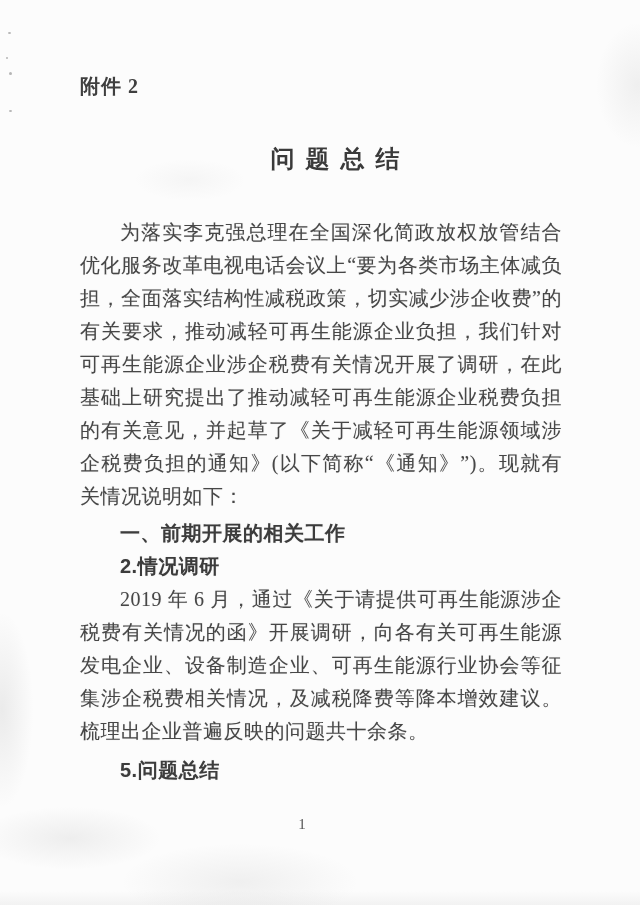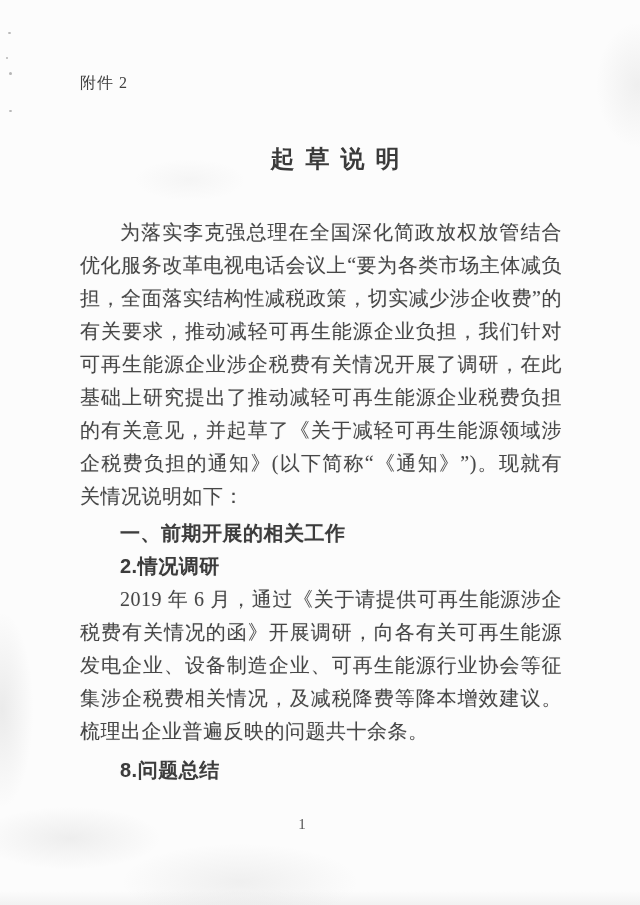--- a/index.html
+++ b/index.html
@@ -28,23 +28,24 @@
       linear-gradient(to top, rgba(110,110,110,0.07), rgba(110,110,110,0) 14px);
   }
   .speck {
     position: absolute;
     background: rgba(95,95,95,0.45);
     border-radius: 50%;
   }
   .attach {
     position: absolute;
     left: 80px; top: 73px;
-    font-size: 16px;
+    font-size: 20px;
     color: #3f3f3f;
     letter-spacing: 1px;
+    font-weight: bold;
   }
   .title {
     position: absolute;
     left: 0; top: 143px;
     width: 100%;
     box-sizing: border-box;
     padding-left: 41px;
     text-align: center;
     font-size: 24px;
     font-weight: 600;
@@ -88,30 +89,30 @@
 
 <div class="page">
 
   <div class="speck" style="left:8px;  top:32px;  width:3px; height:2px;"></div>
   <div class="speck" style="left:6px;  top:57px;  width:2px; height:2px;"></div>
   <div class="speck" style="left:9px;  top:72px;  width:3px; height:3px;"></div>
   <div class="speck" style="left:9px;  top:110px; width:3px; height:2px;"></div>
 
   <div class="attach">附件 2</div>
 
-  <div class="title">起草说明</div>
+  <div class="title">问题总结</div>
 
   <div class="bodytext">
     <p>为落实李克强总理在全国深化简政放权放管结合优化服务改革电视电话会议上“要为各类市场主体减负担，全面落实结构性减税政策，切实减少涉企收费”的有关要求，推动减轻可再生能源企业负担，我们针对可再生能源企业涉企税费有关情况开展了调研，在此基础上研究提出了推动减轻可再生能源企业税费负担的有关意见，并起草了《关于减轻可再生能源领域涉企税费负担的通知》(以下简称“《通知》”)。现就有关情况说明如下：</p>
 
     <p class="hd sec1">一、前期开展的相关工作</p>
 
     <p class="hd">2.情况调研</p>
 
     <p>2019 年 6 月，通过《关于请提供可再生能源涉企税费有关情况的函》开展调研，向各有关可再生能源发电企业、设备制造企业、可再生能源行业协会等征集涉企税费相关情况，及减税降费等降本增效建议。梳理出企业普遍反映的问题共十余条。</p>
 
-    <p class="hd sub2">8.问题总结</p>
+    <p class="hd sub2">5.问题总结</p>
 
   </div>
 
   <div class="pagenum">1</div>
 
 </div>
 
 </body></html>

